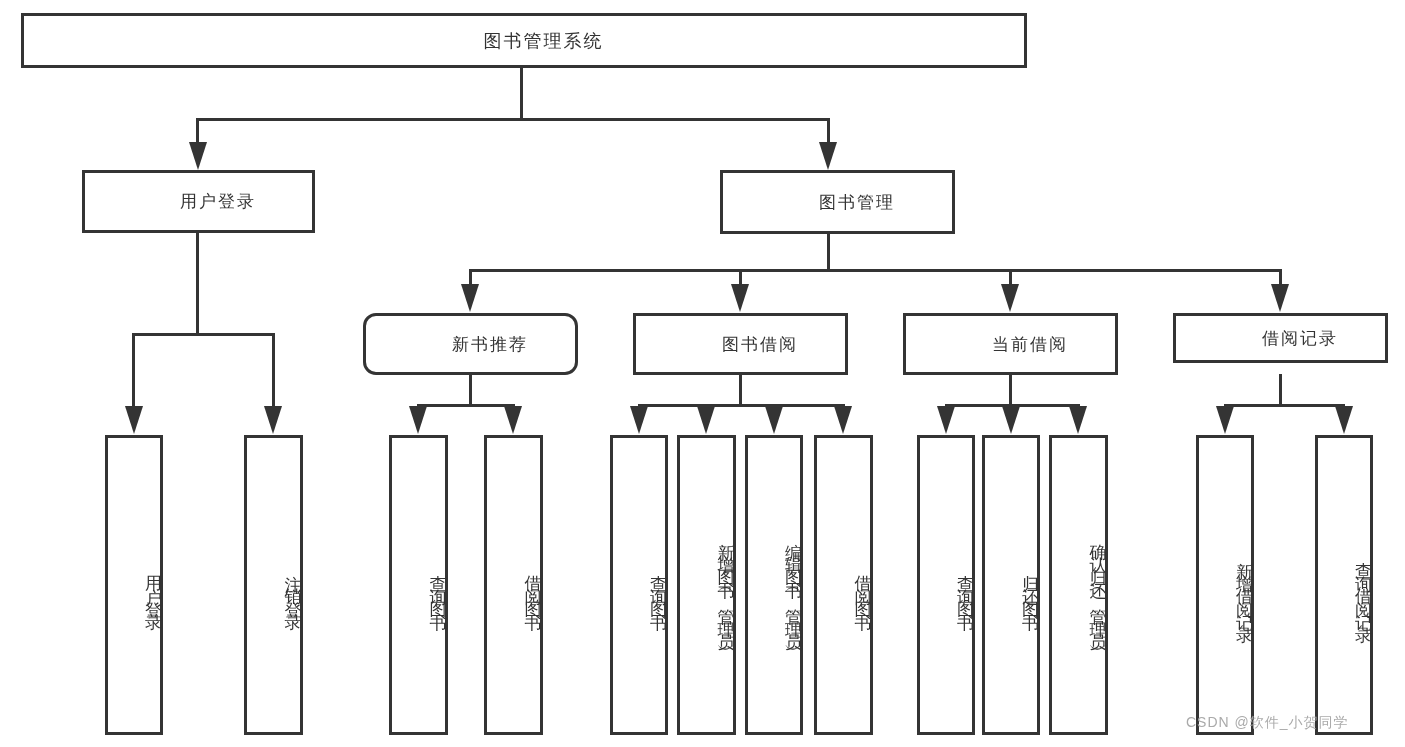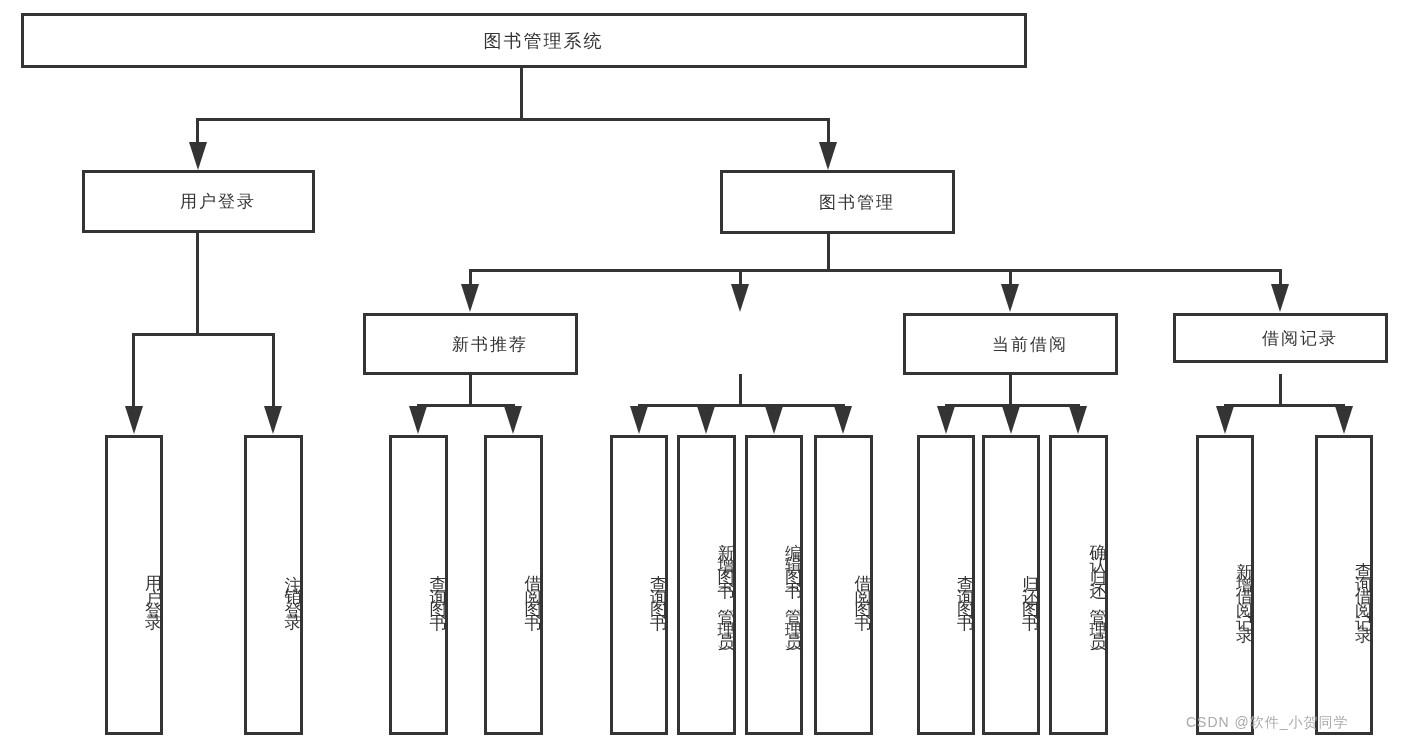--- a/index.html
+++ b/index.html
@@ -85,21 +85,22 @@
   <div class="vline" style="left:1279px; top:374px; height:32px;"></div>
   <div class="hline" style="left:1224px; top:404px; width:121px;"></div>
   <div class="arrow" style="left:1216px; top:406px;"></div>
   <div class="arrow" style="left:1335px; top:406px;"></div>
 
   <div class="node h-node root-node" style="left:21px; top:13px; width:1006px; height:55px;">图书管理系统</div>
 
   <div class="node h-node" style="left:82px; top:170px; width:233px; height:63px;">用户登录</div>
   <div class="node h-node" style="left:711px; top:170px; width:235px; height:64px;margin-left:9px;">图书管理</div>
 
-  <div class="node h-node" style="left:363px; top:313px; width:215px; height:62px;">新书推荐</div>
+  <div class="node h-node" style="left:363px; top:313px; width:215px; height:62px;border-radius:13px;">新书推荐</div>
+  <div class="node h-node" style="left:633px; top:313px; width:215px; height:62px;">图书借阅</div>
   <div class="node h-node" style="left:903px; top:313px; width:215px; height:62px;">当前借阅</div>
   <div class="node h-node" style="left:1173px; top:313px; width:215px; height:50px;">借阅记录</div>
 
   <div class="node v-node" style="left:105px; top:435px; width:58px; height:300px;">用户登录</div>
   <div class="node v-node" style="left:244px; top:435px; width:59px; height:300px;">注销登录</div>
 
   <div class="node v-node" style="left:389px; top:435px; width:59px; height:300px;">查询图书</div>
   <div class="node v-node" style="left:484px; top:435px; width:59px; height:300px;">借阅图书</div>
 
   <div class="node v-node" style="left:610px; top:435px; width:58px; height:300px;">查询图书</div>

